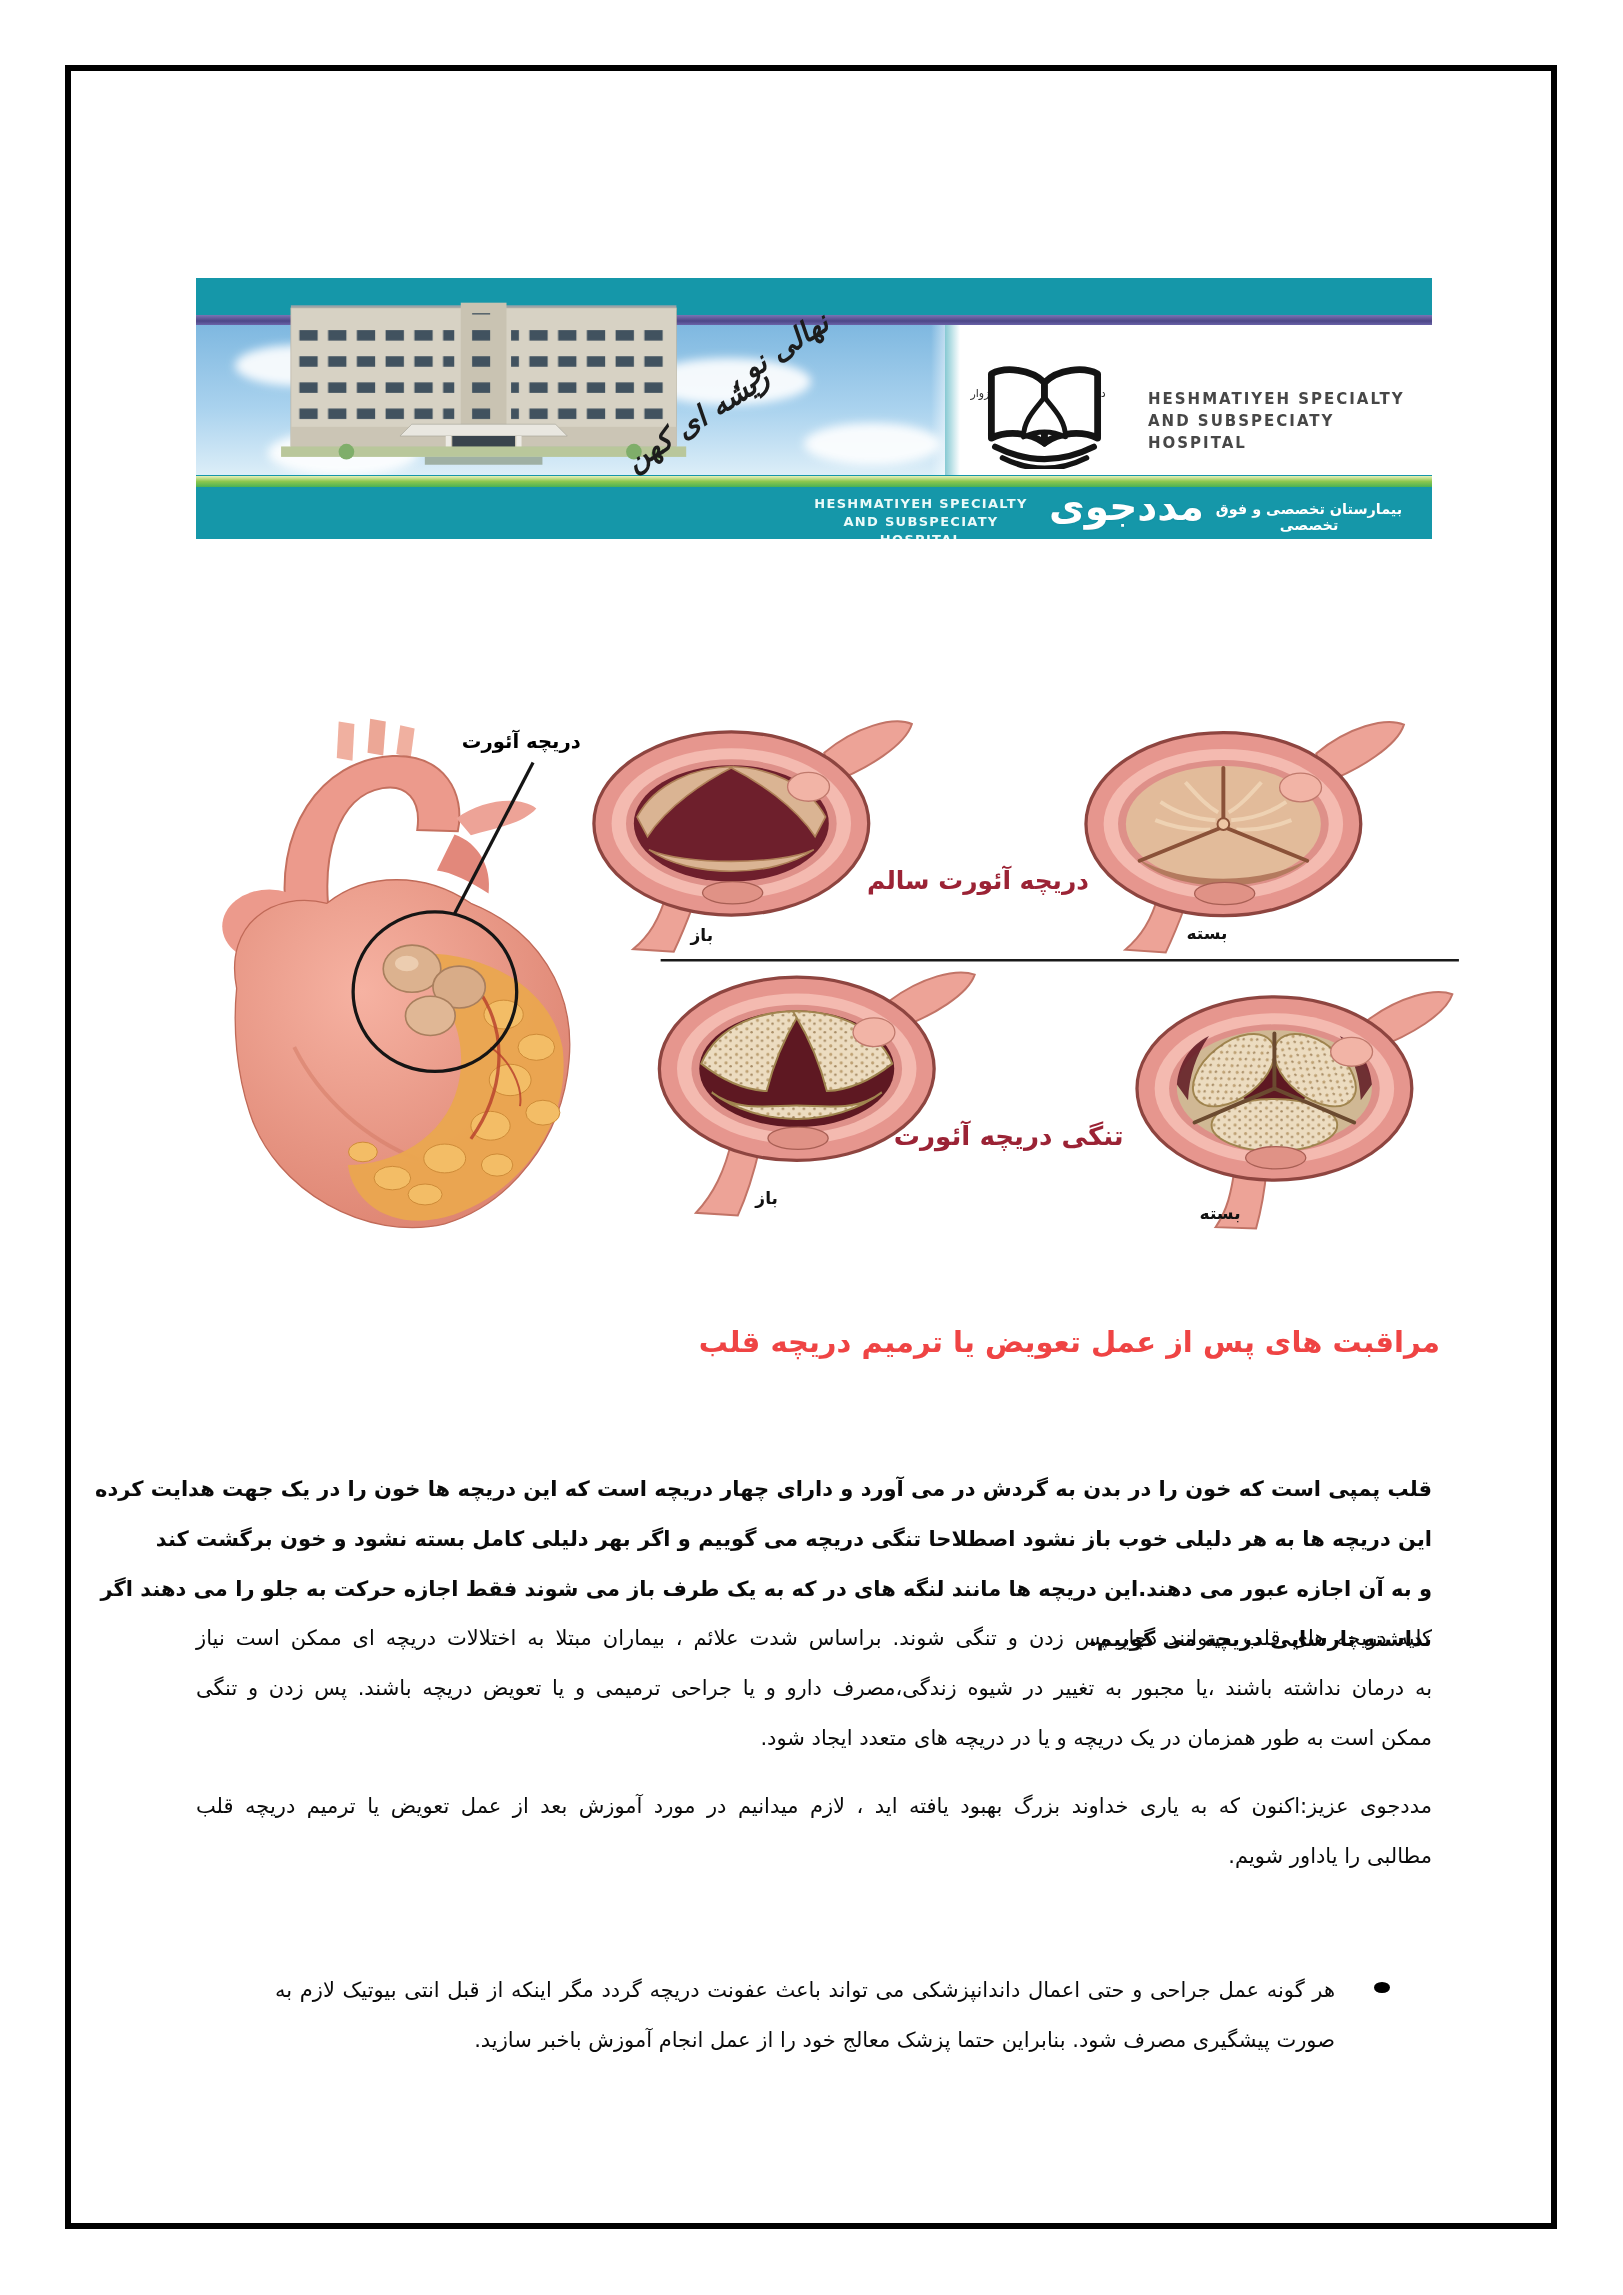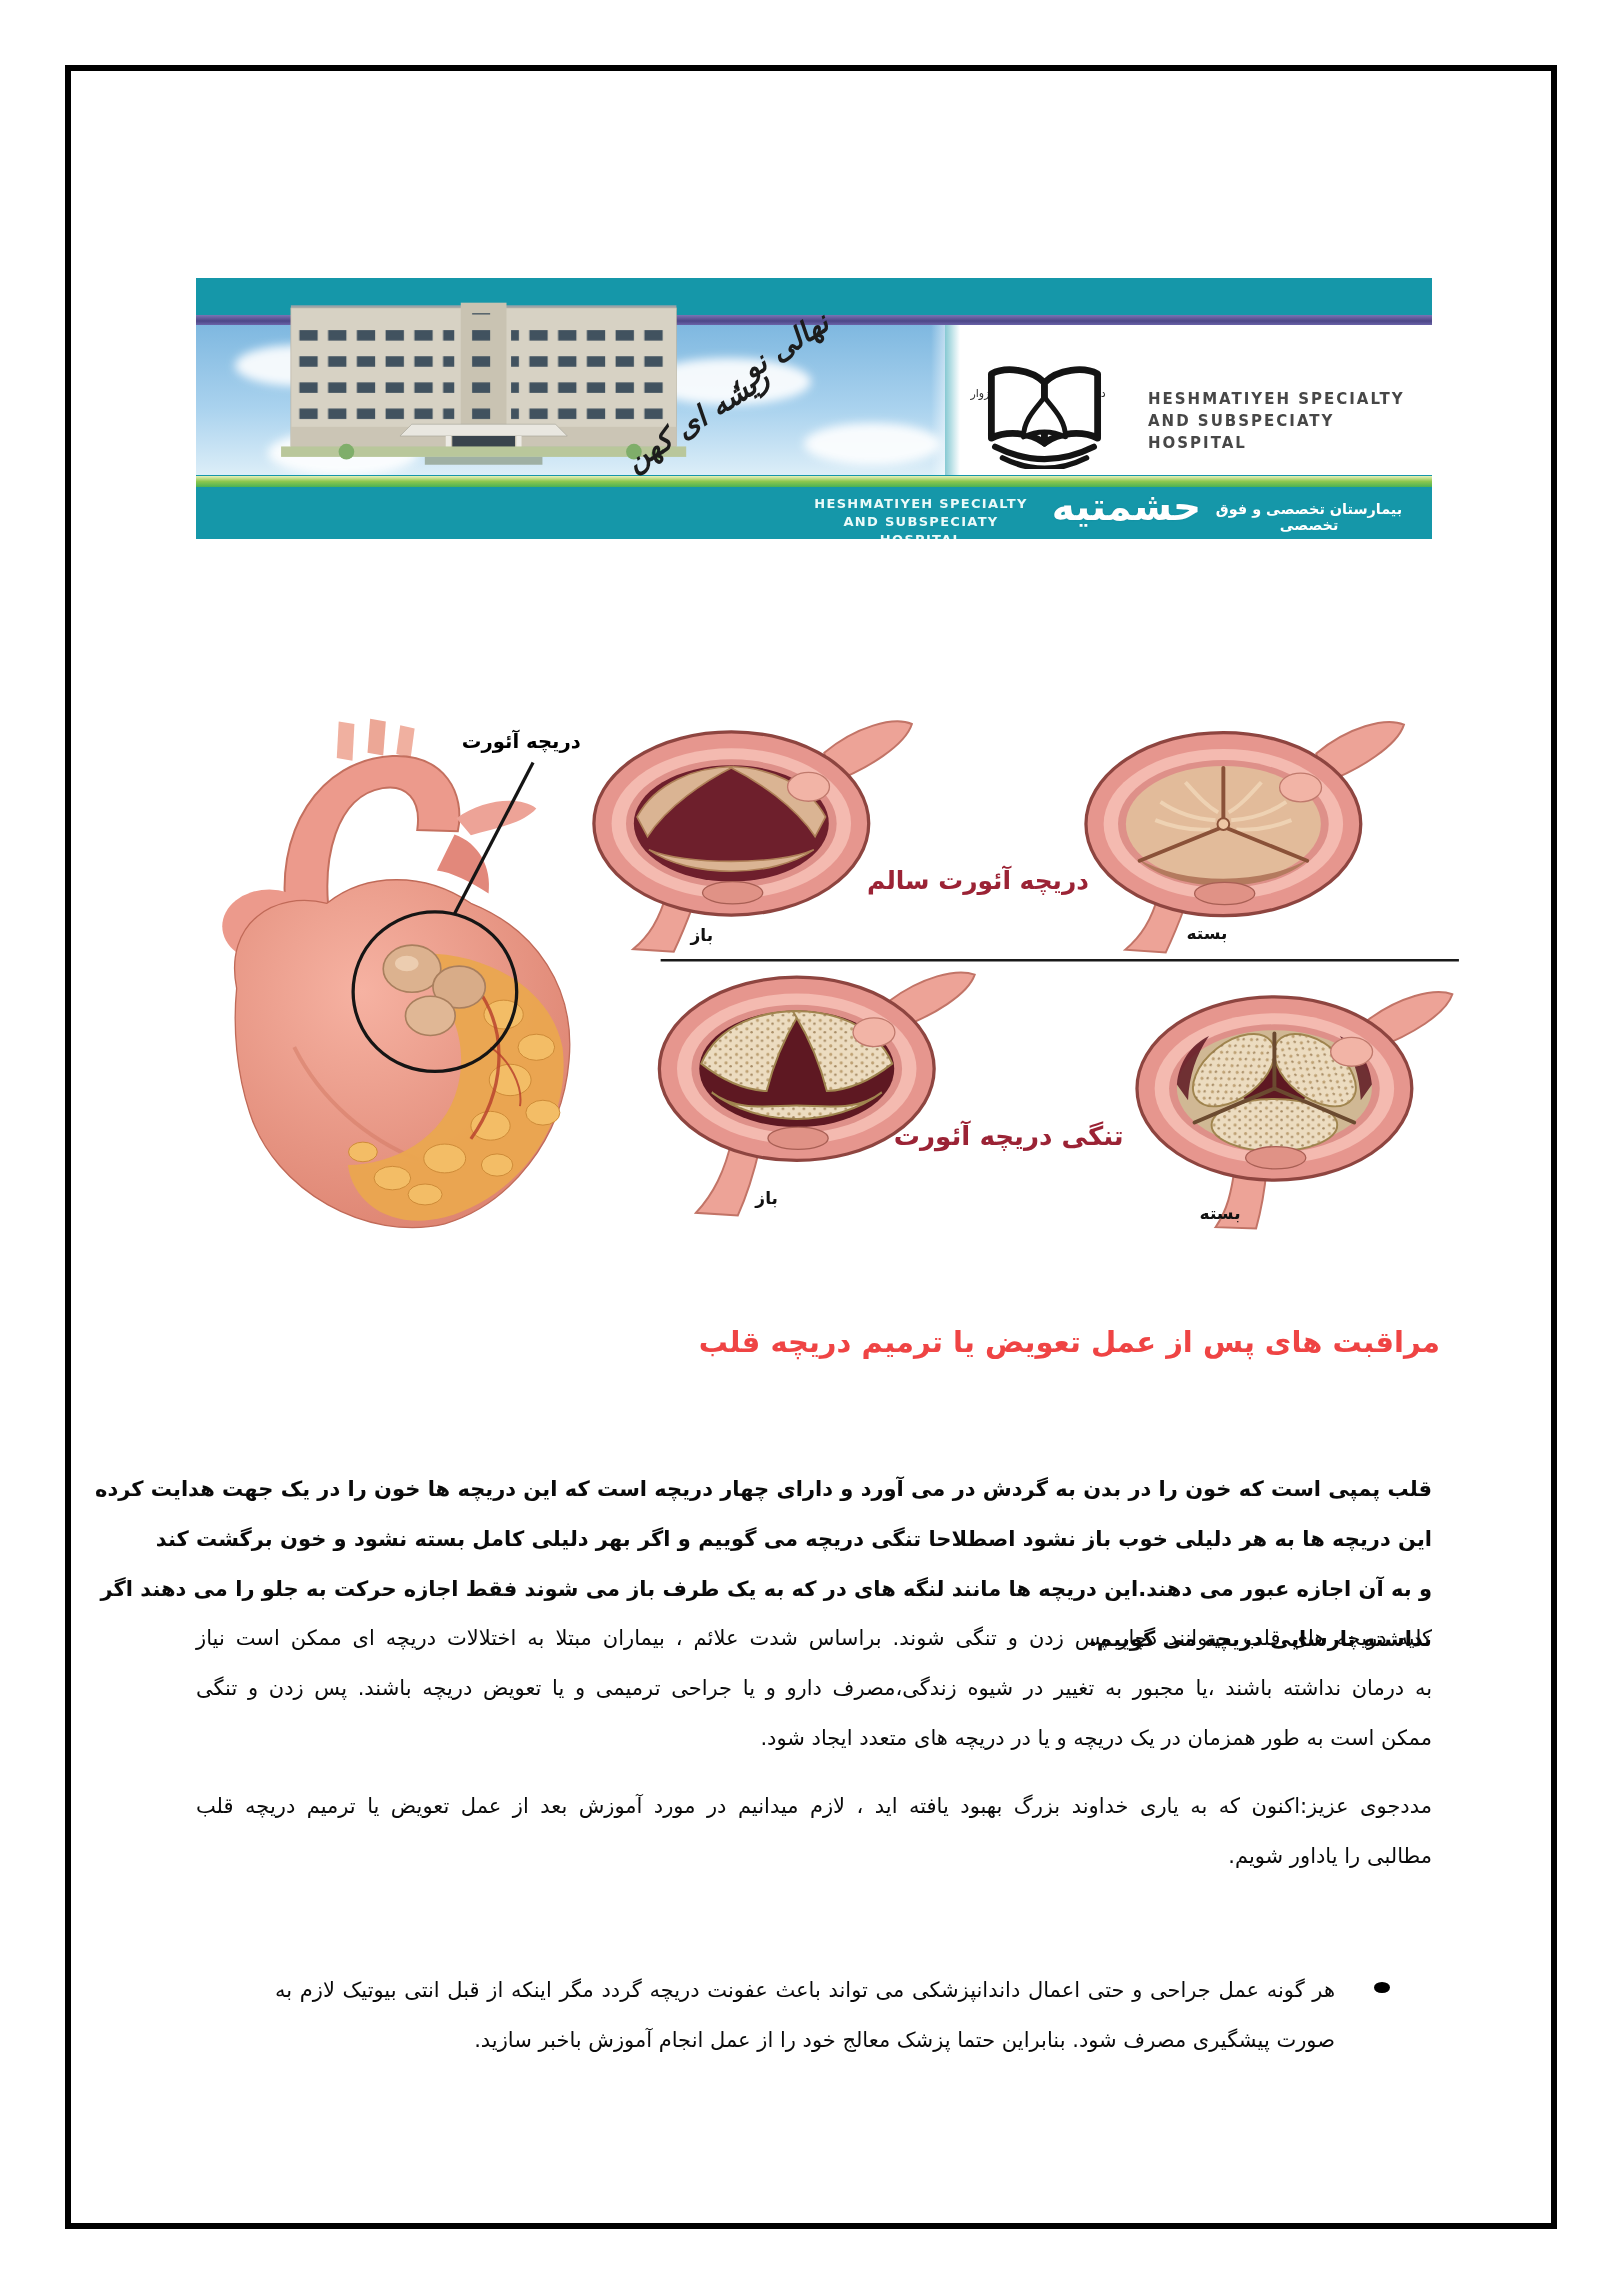--- a/index.html
+++ b/index.html
@@ -115,21 +115,21 @@
       <div>AND SUBSPECIATY HOSPITAL</div>
     </div>
 
     <div class="stripe-green"></div>
 
     <div class="band">
       <div class="band-en">
         <div>HESHMATIYEH SPECIALTY</div>
         <div>AND SUBSPECIATY HOSPITAL</div>
       </div>
-      <div class="band-fa-big">حشمتیه</div>
+      <div class="band-fa-big">مددجوی</div>
       <div class="band-fa-small">بیمارستان تخصصی و فوق تخصصی</div>
     </div>
   </header>
 
   <svg class="figure" viewBox="0 0 1930 810">
     <defs>
       <radialGradient id="heartGrad" cx="38%" cy="32%" r="75%">
         <stop offset="0%" stop-color="#f6b2a2"></stop>
           <stop offset="100%" stop-color="#dd8370"></stop>
       </radialGradient>

